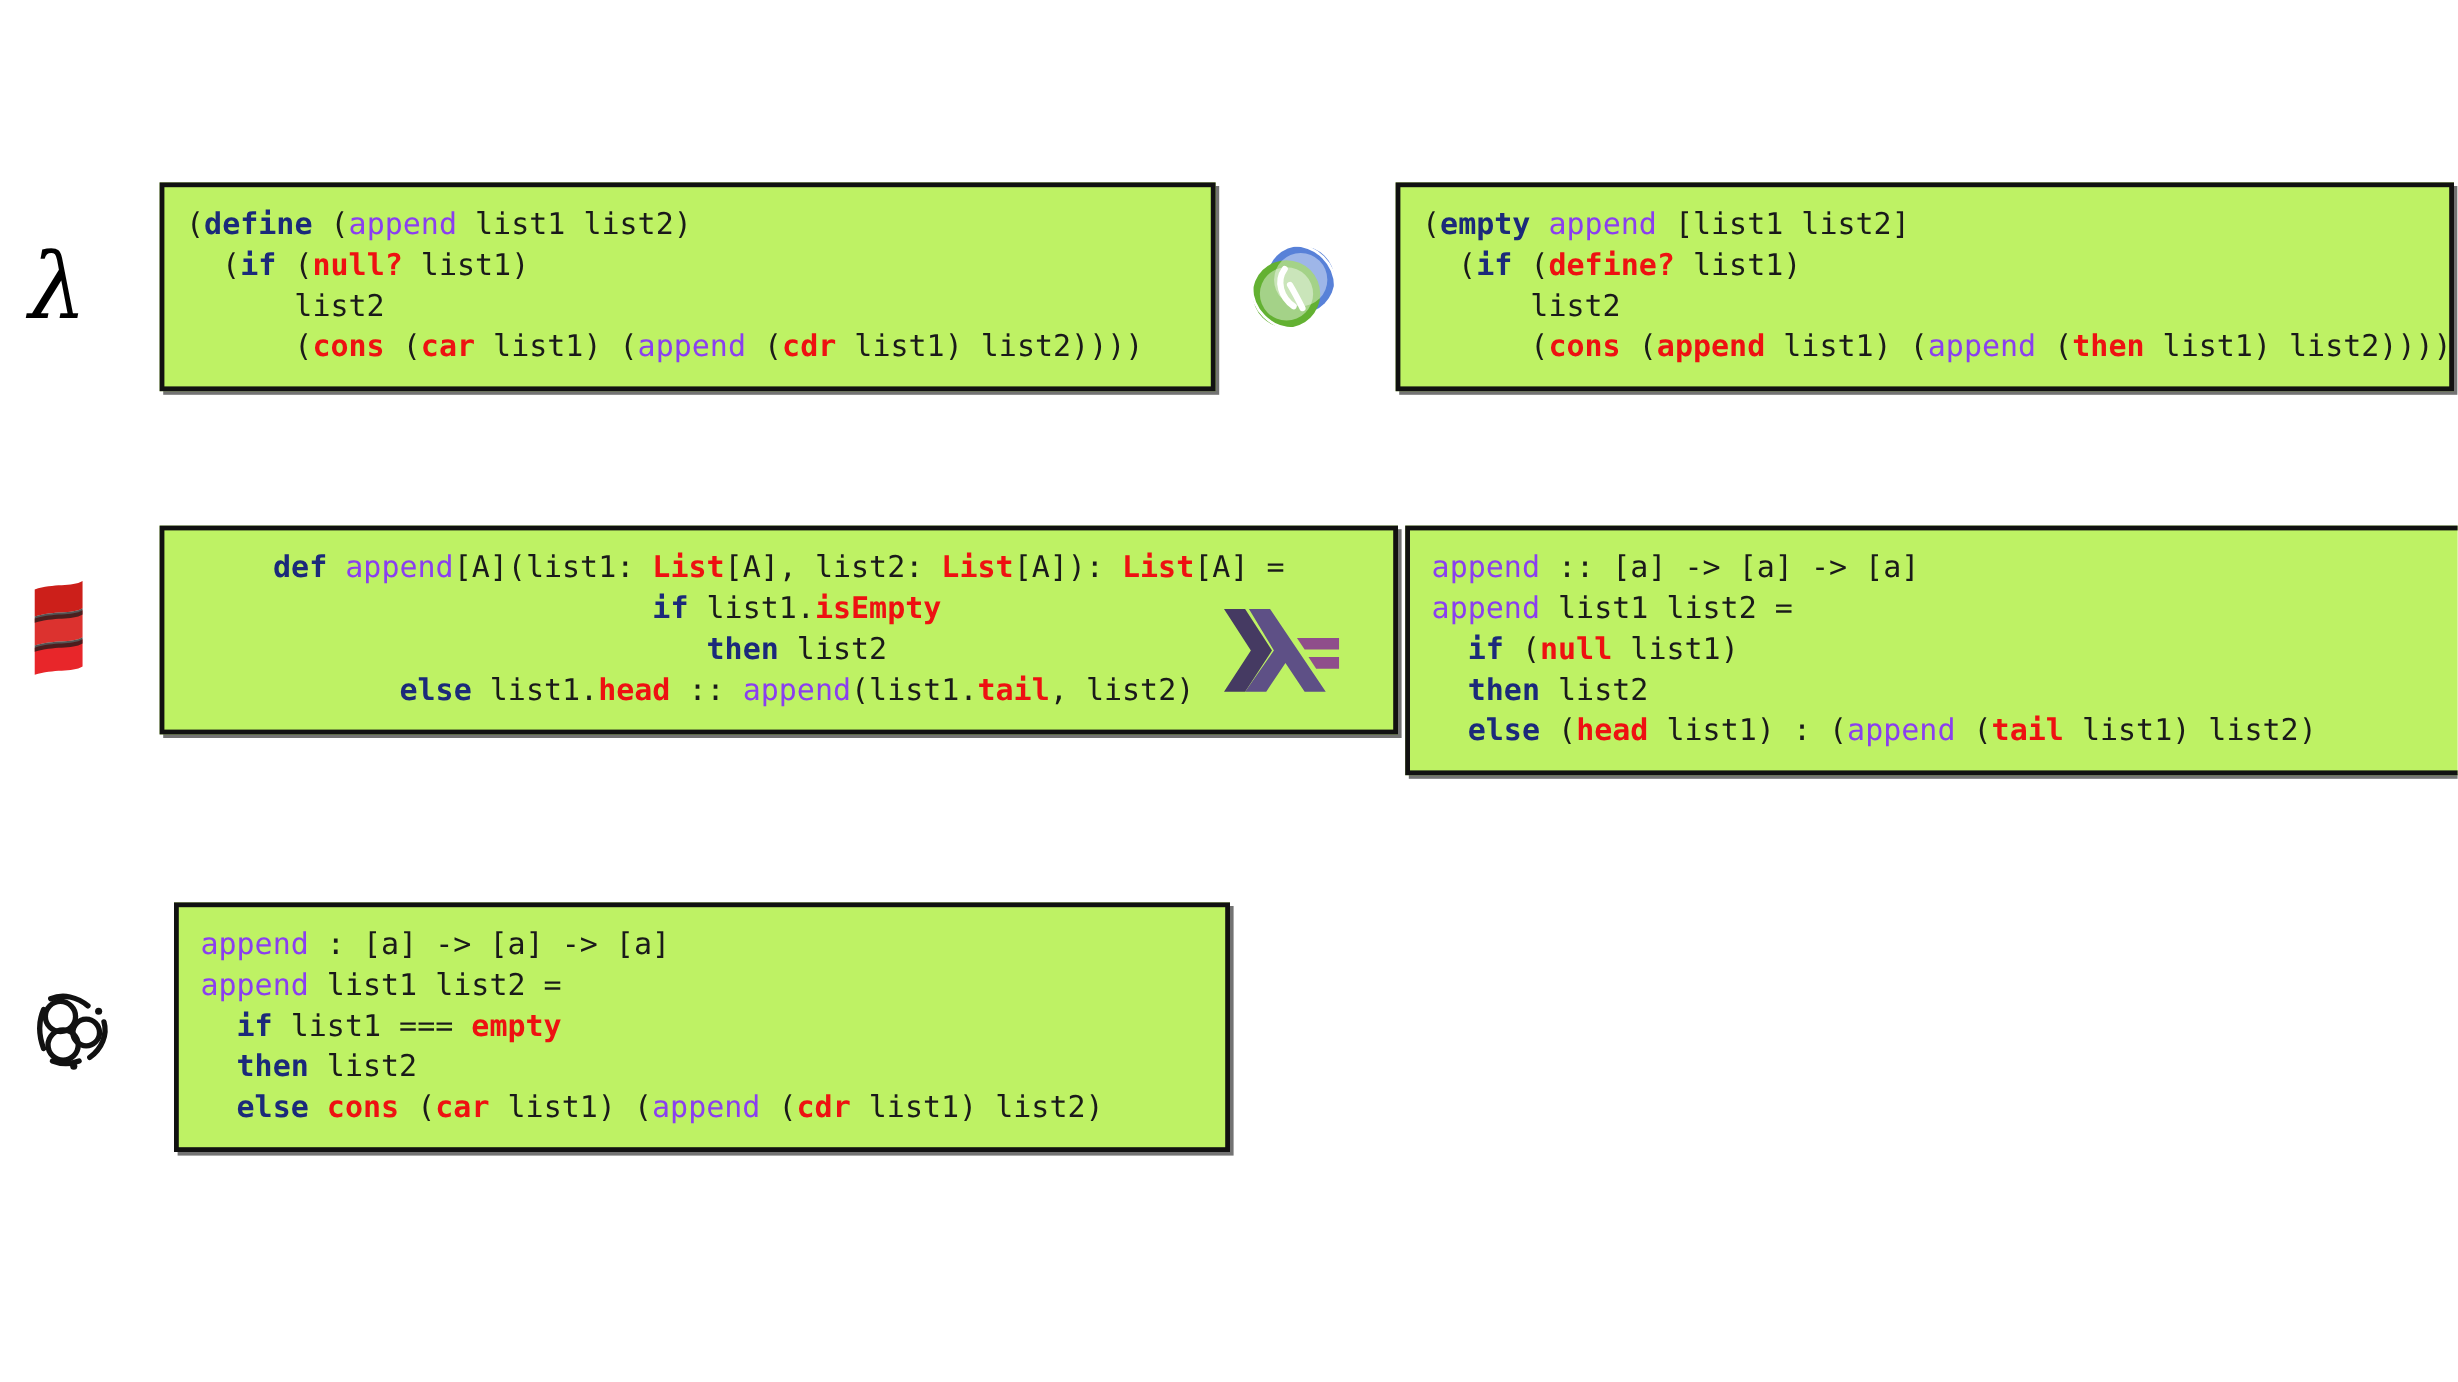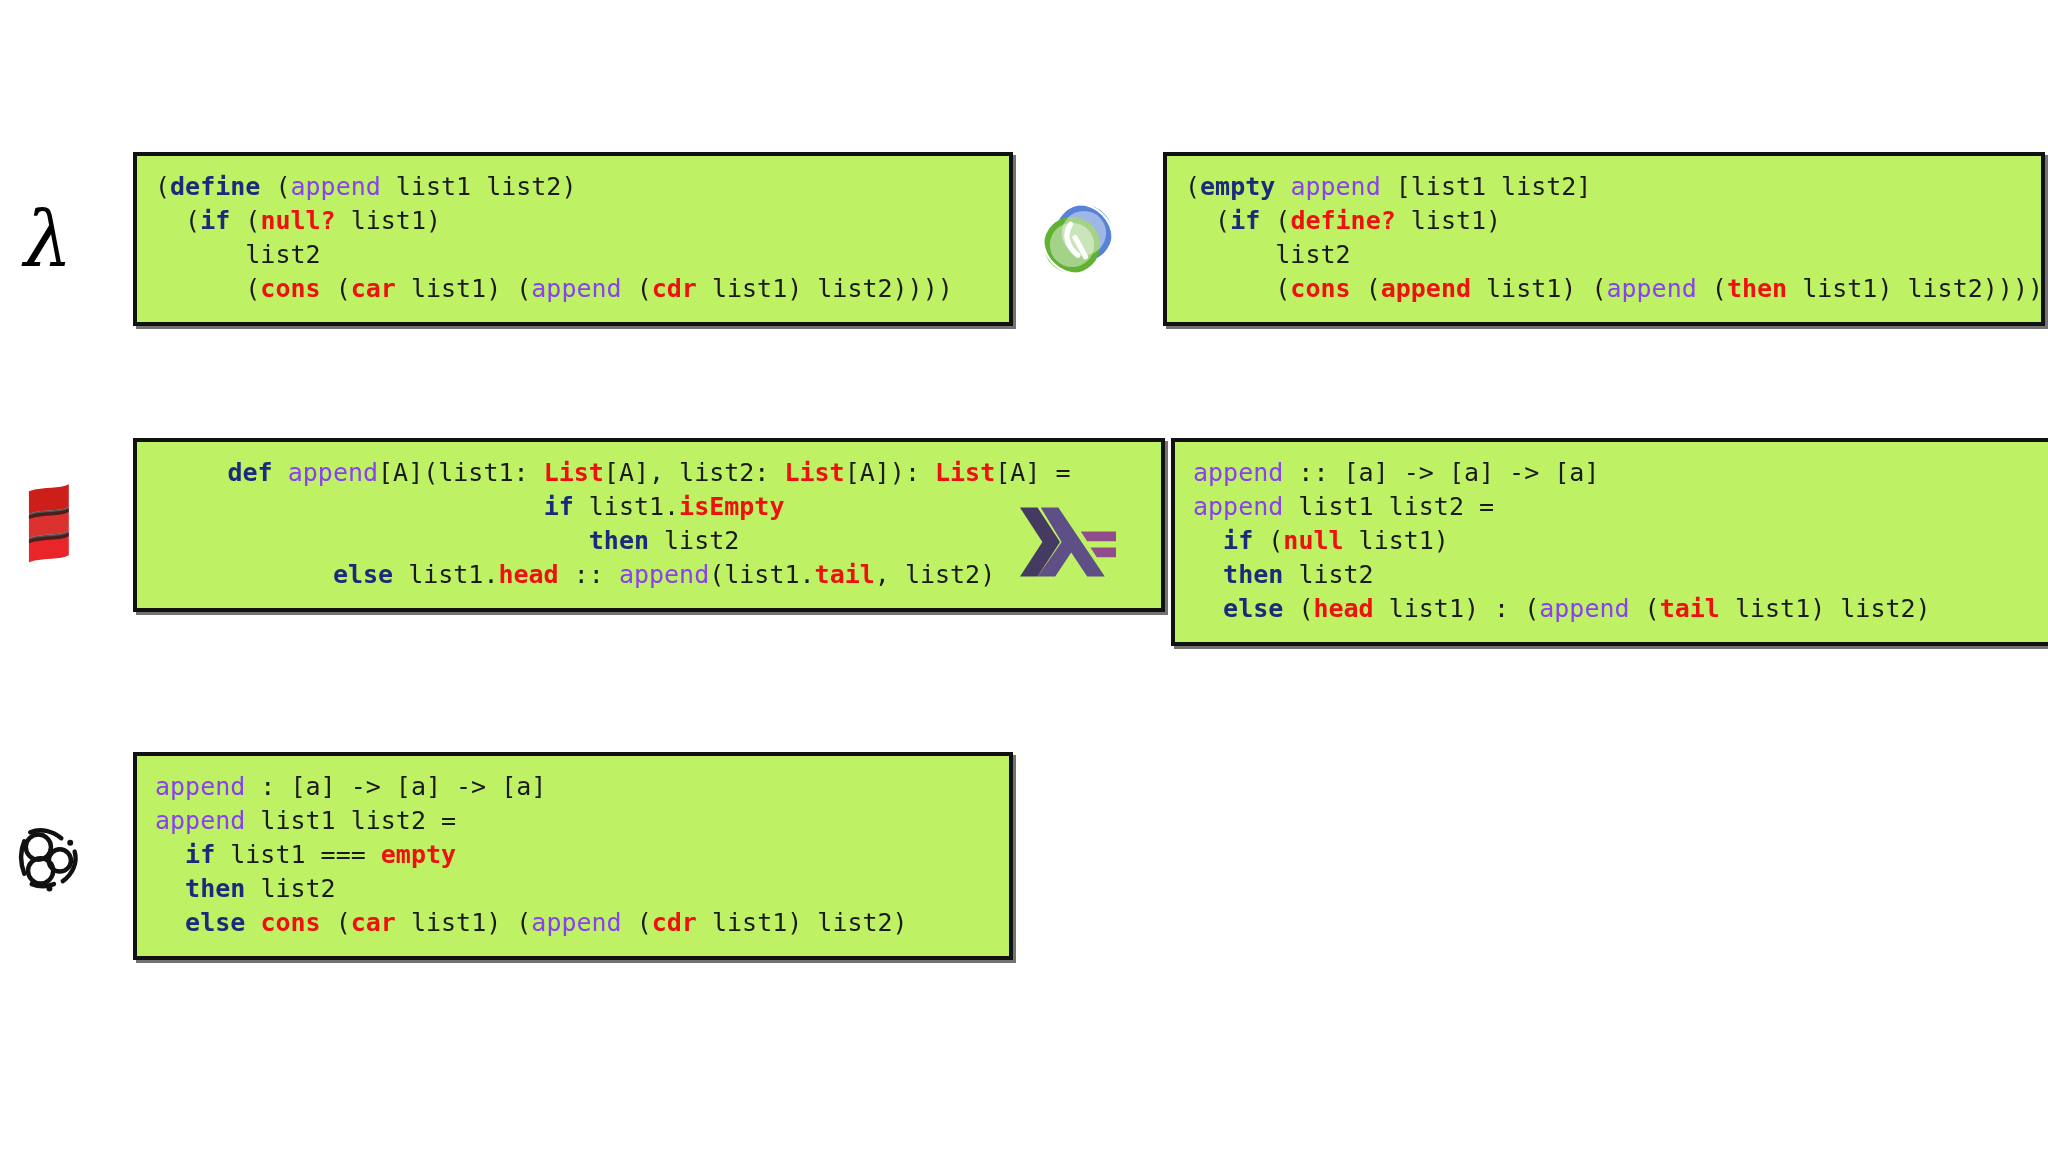--- a/index.html
+++ b/index.html
@@ -61,21 +61,21 @@
   .kw  { color: #1b2a7a; font-weight: bold; }   
   .fn  { color: #8a3ff0; }                       
   .bi  { color: #ee1111; font-weight: bold; }    
   .pn  { color: #1a1a1a; }                       
 
   
   #cell-scheme  { left: 0px;    top: 152px; }
   #cell-clojure { left: 1030px; top: 152px; }
   #cell-scala   { left: 0px;    top: 438px; }
   #cell-haskell { left: 1020px; top: 438px; gap: 18px; }
-  #cell-elm     { left: 0px;    top: 752px; }
+  #cell-elm     { left: 12px;    top: 752px; }
 
   #cell-scheme  .codebox { width: 880px; }
   #cell-clojure .codebox { width: 882px; }
   #cell-scala   .codebox { width: 1032px; text-align: center; }
   #cell-haskell .codebox { width: 895px; }
   #cell-elm     .codebox { width: 880px; }
 
   
   .lambda-glyph {
     font-family: "DejaVu Serif", serif;

